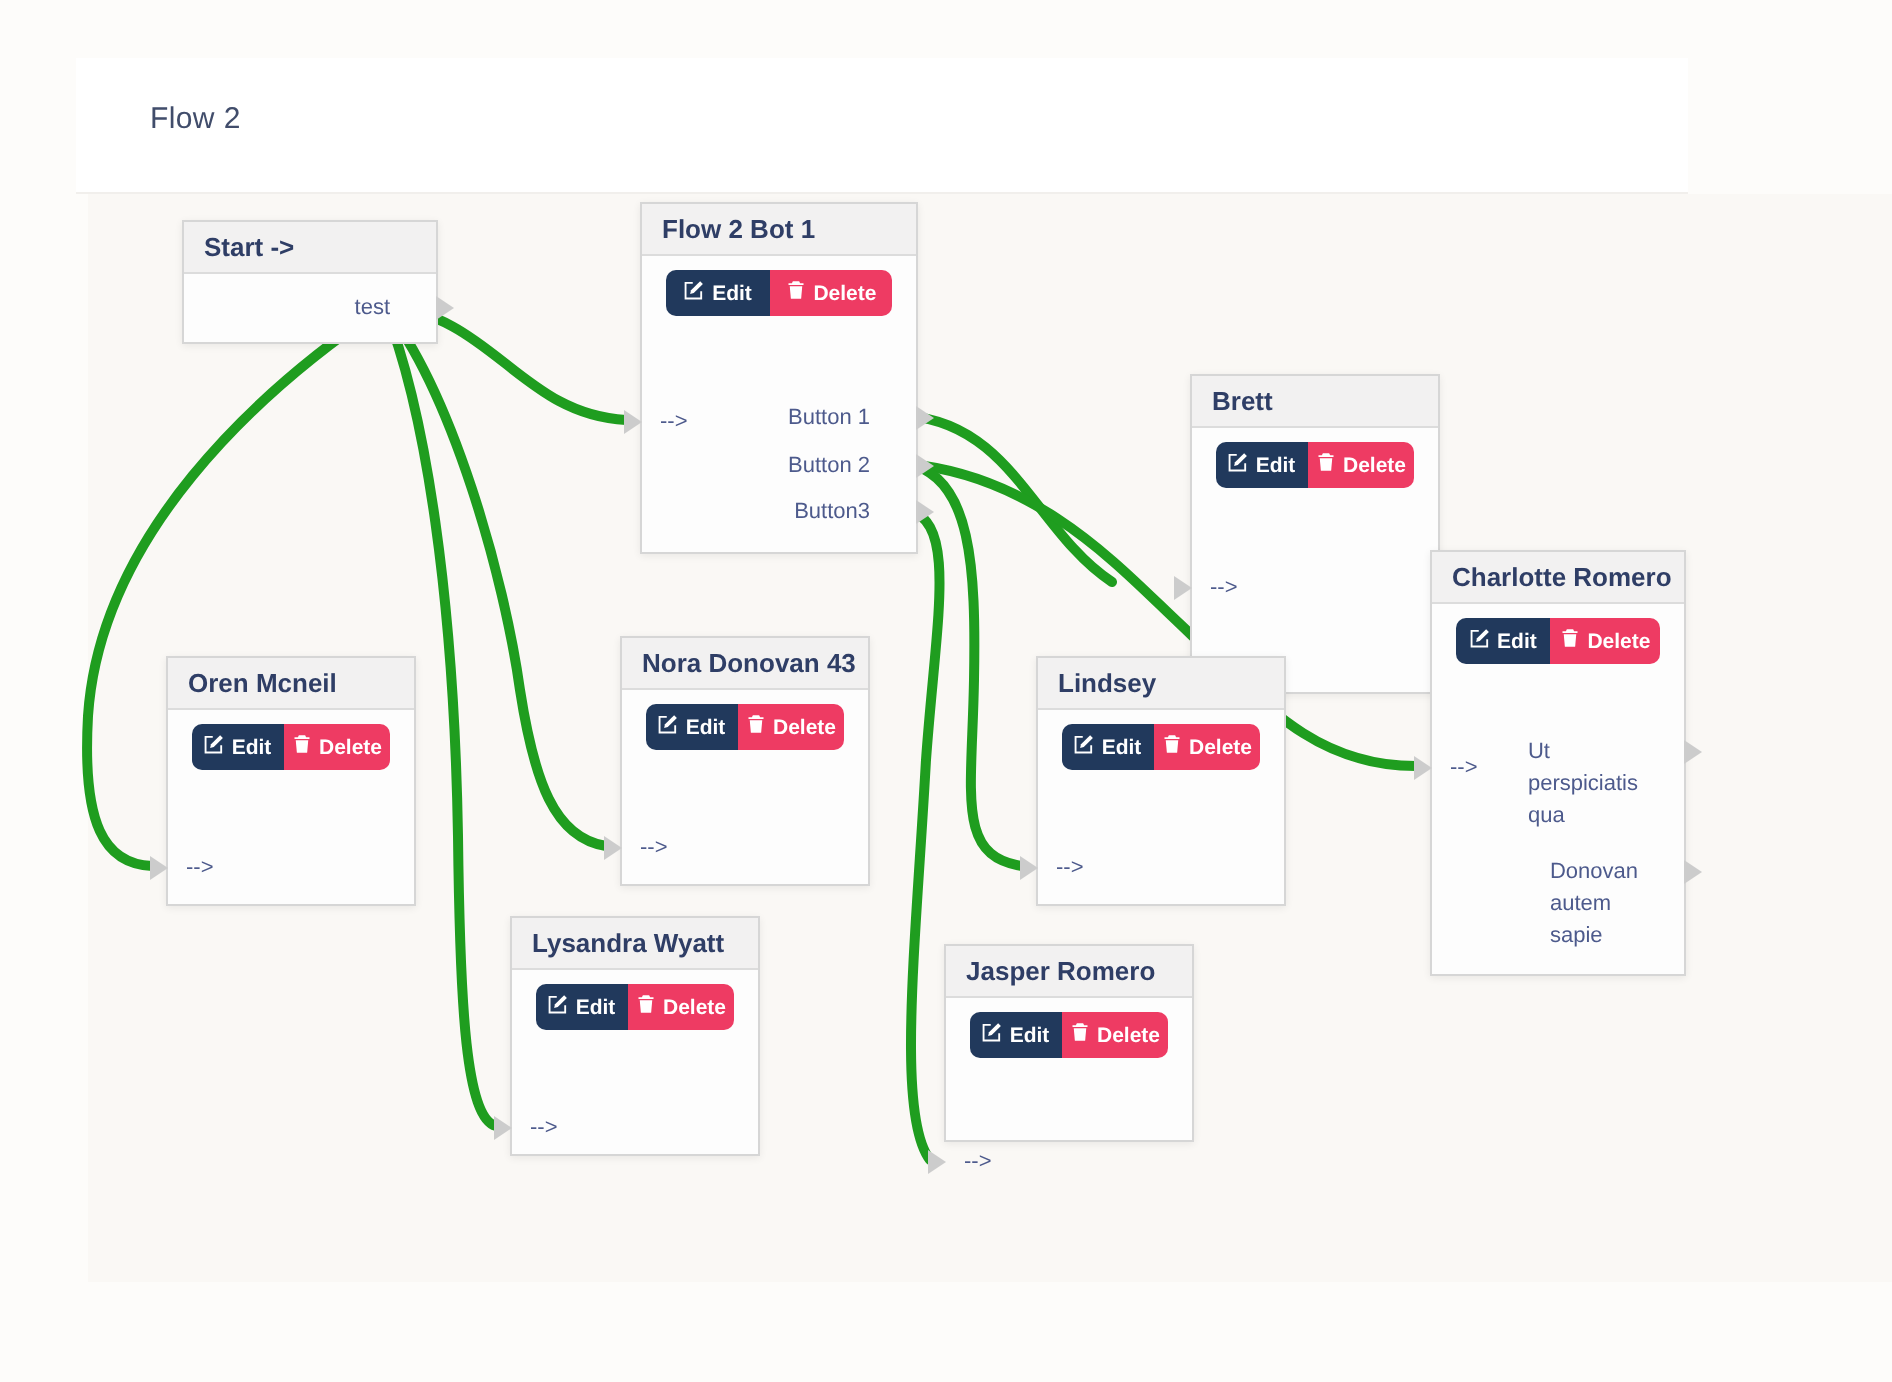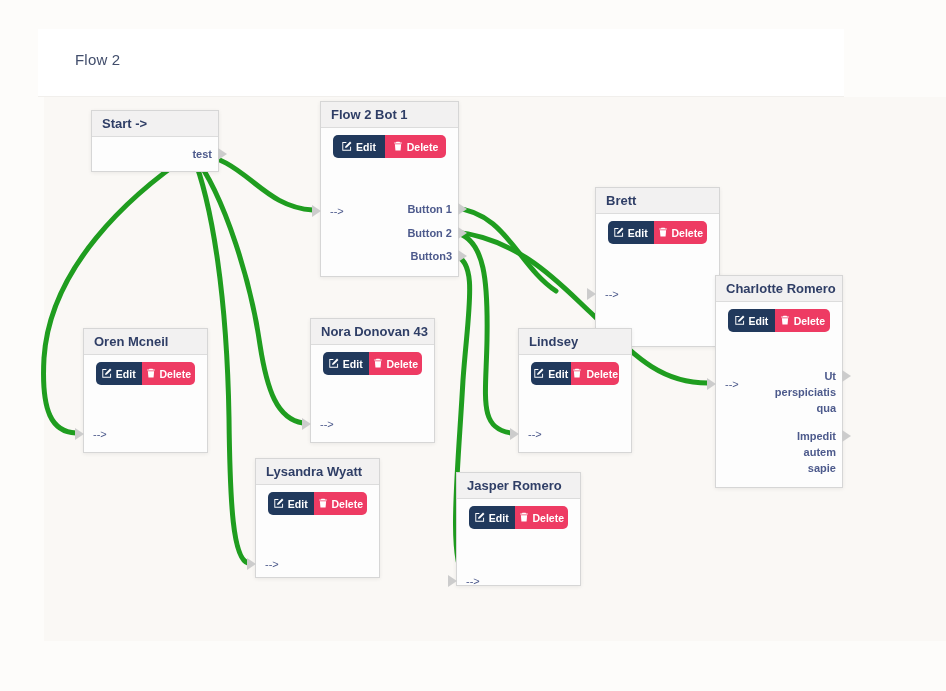--- a/index.html
+++ b/index.html
@@ -58,21 +58,21 @@
   .btn svg { width:10px; height:10px; flex:0 0 auto; }
   .btn-edit { flex:0 0 46%; border-radius:5px 0 0 5px; }
   .btn-delete { flex:1; border-radius:0 5px 5px 0; }
 
   .port-row { position:absolute; left:0; right:0; height:16px; }
   .port-label {
     position:absolute; top:0; font-size:11px; color:#4d5a8c; line-height:16px;
   }
   .port-row.in .port-label { left:9px; }
   .port-row.out .port-label {
-    right:6px; text-align:right; white-space:pre-line; line-height:16px;font-weight:bold;
+    right:23px; text-align:left; white-space:pre-line; line-height:16px;
   }
   .port-tri {
     position:absolute; width:0; height:0; top:2px;
     border-top:6px solid transparent;
     border-bottom:6px solid transparent;
     border-left:9px solid #cccccc;
   }
   .port-row.in  .port-tri { left:-9px; }
   .port-row.out .port-tri { right:-9px; }
 </style>
@@ -182,21 +182,21 @@
           <span class="port-tri"></span>
           <span class="port-label">--&gt;</span>
         </div>
         <div class="port-row out" style="top: 92px;">
           <span class="port-label">Ut
 perspiciatis
 qua</span>
           <span class="port-tri"></span>
         </div>
         <div class="port-row out" style="top: 152px;">
-          <span class="port-label">Impedit
+          <span class="port-label">Donovan
 autem
 sapie</span>
           <span class="port-tri"></span>
         </div>
       </div>
       <div class="node" style="left: 83px; top: 328px; width: 125px; height: 125px;">
         <div class="node-header">Oren Mcneil</div>
         <div class="btn-row">
           <button class="btn btn-edit" style="background: rgb(33, 57, 92);">
             <span><svg viewBox="0 0 16 16" fill="#fff">
@@ -257,21 +257,21 @@
                 <path d="M3 5h10l-.9 10H3.9L3 5z"></path>
               </svg></span>
             <span>Delete</span>
           </button>
         </div>
         <div class="port-row in" style="top: 97px;">
           <span class="port-tri"></span>
           <span class="port-label">--&gt;</span>
         </div>
       </div>
-      <div class="node" style="left: 518px; top: 328px; width: 114px; height: 125px;">
+      <div class="node" style="left: 518px; top: 328px; width: 125px; height: 125px;">
         <div class="node-header">Lindsey</div>
         <div class="btn-row">
           <button class="btn btn-edit" style="background: rgb(33, 57, 92);">
             <span><svg viewBox="0 0 16 16" fill="#fff">
                 <path d="M12.9.9l2.2 2.2-7.3 7.3-2.9.7.7-2.9L12.9.9z"></path>
                 <path d="M13 9v5H2V3h5V1.5H.5v14h14V9H13z"></path>
               </svg></span>
             <span>Edit</span>
           </button>
           <button class="btn btn-delete" style="background: rgb(238, 59, 99);">
@@ -280,21 +280,21 @@
                 <path d="M3 5h10l-.9 10H3.9L3 5z"></path>
               </svg></span>
             <span>Delete</span>
           </button>
         </div>
         <div class="port-row in" style="top: 97px;">
           <span class="port-tri"></span>
           <span class="port-label">--&gt;</span>
         </div>
       </div>
-      <div class="node" style="left: 456px; top: 472px; width: 125px; height: 114px;">
+      <div class="node" style="left: 472px; top: 472px; width: 125px; height: 99px;">
         <div class="node-header">Jasper Romero</div>
         <div class="btn-row">
           <button class="btn btn-edit" style="background: rgb(33, 57, 92);">
             <span><svg viewBox="0 0 16 16" fill="#fff">
                 <path d="M12.9.9l2.2 2.2-7.3 7.3-2.9.7.7-2.9L12.9.9z"></path>
                 <path d="M13 9v5H2V3h5V1.5H.5v14h14V9H13z"></path>
               </svg></span>
             <span>Edit</span>
           </button>
           <button class="btn btn-delete" style="background: rgb(238, 59, 99);">

